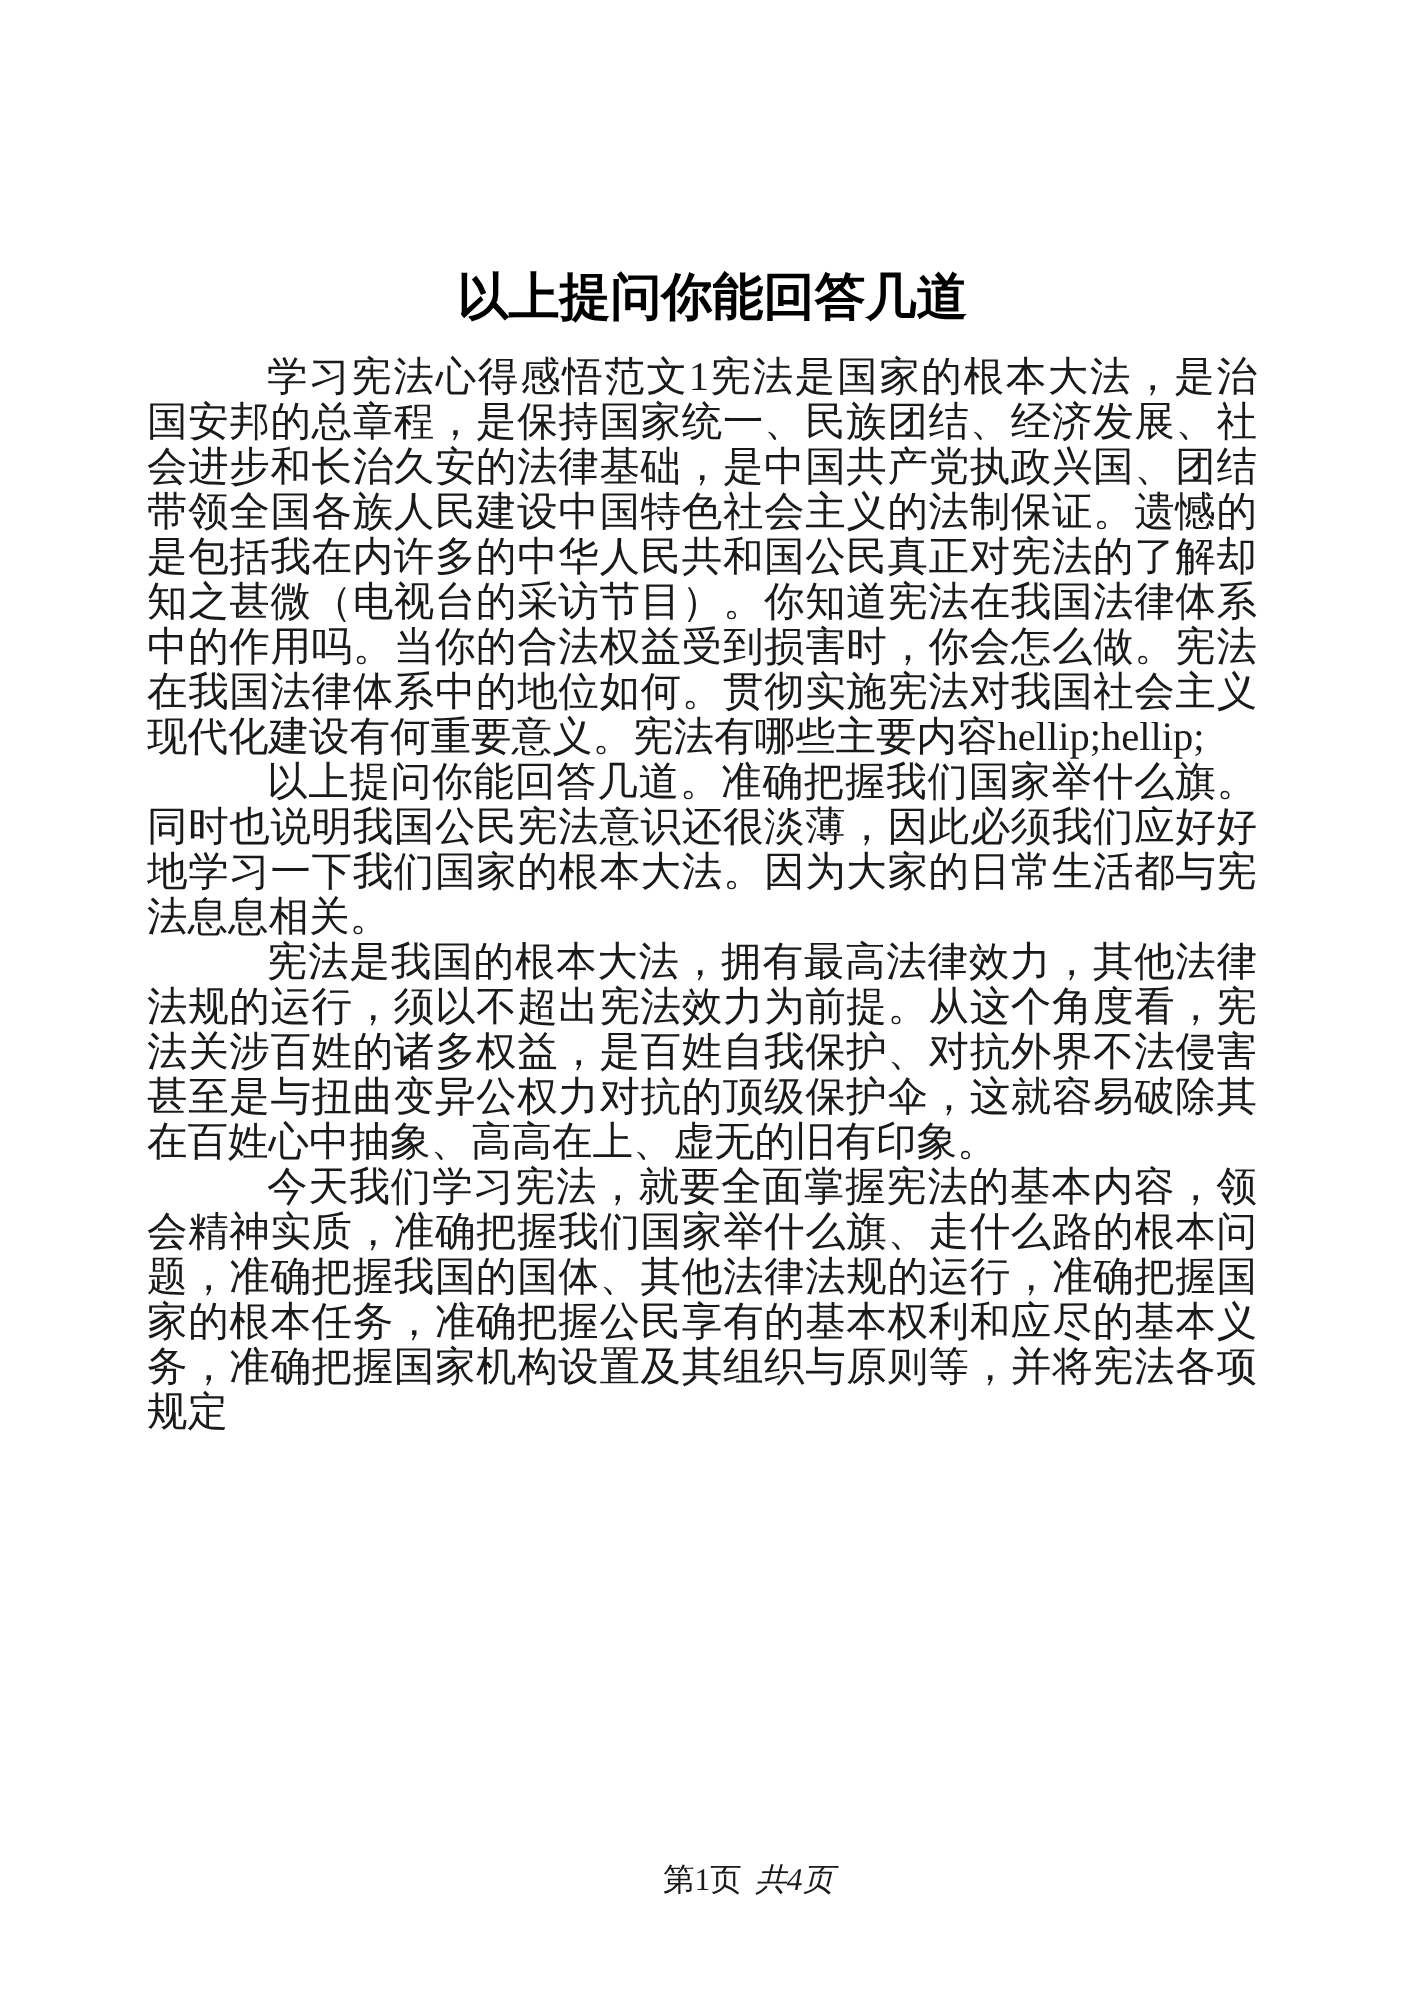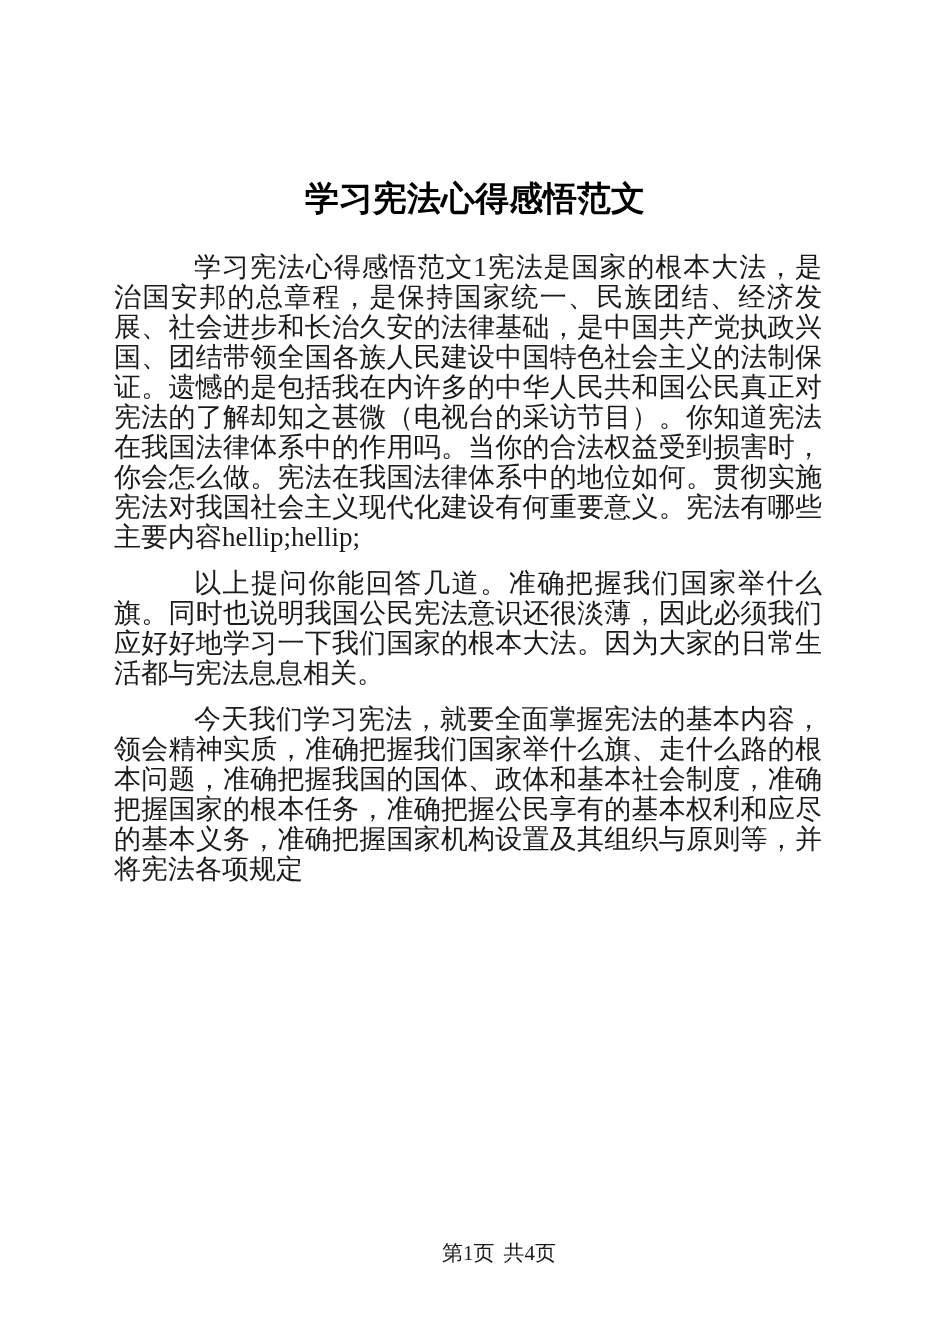--- a/index.html
+++ b/index.html
@@ -32,49 +32,51 @@
     position: absolute;
     top: 236px;
     left: 98px;
     width: 740px;
     font-size: 27px;
     line-height: 30px;
     text-align: justify;
     color: #1a1a1a;
   }
   .doc-body p {
-    margin: 16px;
+    margin: 0;
     padding: 0;
     text-indent: 80px;
     word-break: break-all;
   }
   .doc-footer {
     position: absolute;
     top: 1240px;
     left: 24px;
     width: 100%;
     text-align: center;
     font-size: 21px;
     line-height: 26px;
     color: #1a1a1a;
   }
   .doc-footer .footer-part + .footer-part {
     margin-left: 9px;
+    font-style: italic;
   }
 </style>
 </head>
 <body>
 
 <div class="page">
 
-  <h1 class="doc-title">学习宪法心得感悟范文</h1>
+  <h1 class="doc-title">以上提问你能回答几道</h1>
 
   <div class="doc-body">
     <p>学习宪法心得感悟范文1宪法是国家的根本大法，是治国安邦的总章程，是保持国家统一、民族团结、经济发展、社会进步和长治久安的法律基础，是中国共产党执政兴国、团结带领全国各族人民建设中国特色社会主义的法制保证。遗憾的是包括我在内许多的中华人民共和国公民真正对宪法的了解却知之甚微（电视台的采访节目）。你知道宪法在我国法律体系中的作用吗。当你的合法权益受到损害时，你会怎么做。宪法在我国法律体系中的地位如何。贯彻实施宪法对我国社会主义现代化建设有何重要意义。宪法有哪些主要内容hellip;hellip;</p>
     <p>以上提问你能回答几道。准确把握我们国家举什么旗。同时也说明我国公民宪法意识还很淡薄，因此必须我们应好好地学习一下我们国家的根本大法。因为大家的日常生活都与宪法息息相关。</p>
-    <p>今天我们学习宪法，就要全面掌握宪法的基本内容，领会精神实质，准确把握我们国家举什么旗、走什么路的根本问题，准确把握我国的国体、政体和基本社会制度，准确把握国家的根本任务，准确把握公民享有的基本权利和应尽的基本义务，准确把握国家机构设置及其组织与原则等，并将宪法各项规定</p>
+    <p>宪法是我国的根本大法，拥有最高法律效力，其他法律法规的运行，须以不超出宪法效力为前提。从这个角度看，宪法关涉百姓的诸多权益，是百姓自我保护、对抗外界不法侵害甚至是与扭曲变异公权力对抗的顶级保护伞，这就容易破除其在百姓心中抽象、高高在上、虚无的旧有印象。</p>
+    <p>今天我们学习宪法，就要全面掌握宪法的基本内容，领会精神实质，准确把握我们国家举什么旗、走什么路的根本问题，准确把握我国的国体、其他法律法规的运行，准确把握国家的根本任务，准确把握公民享有的基本权利和应尽的基本义务，准确把握国家机构设置及其组织与原则等，并将宪法各项规定</p>
   </div>
 
   <div class="doc-footer">
     <span class="footer-part">第1页</span><span class="footer-part">共4页</span>
   </div>
 
 </div>
 
 </body></html>

